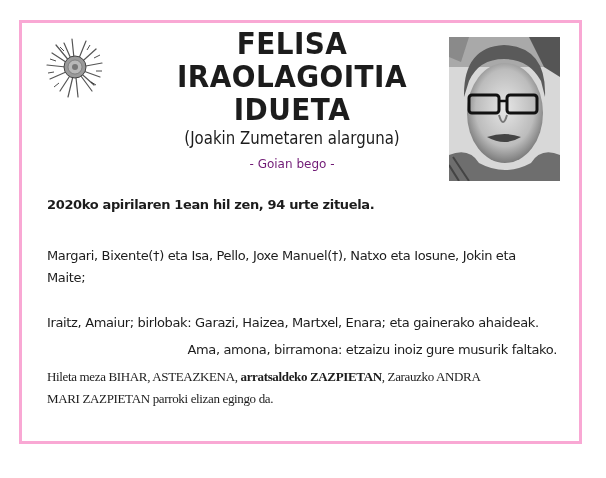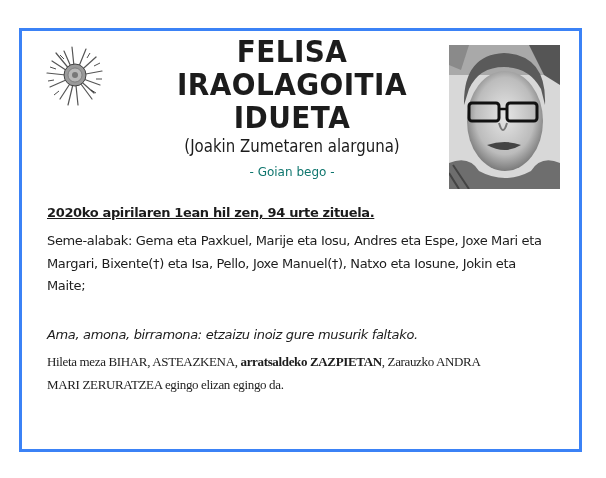--- a/index.html
+++ b/index.html
@@ -11,24 +11,24 @@
       width: 606px;
       height: 478px;
       position: relative;
       overflow: hidden;
       font-family: "DejaVu Sans", sans-serif;
       color: #1a1a1a;
     }
     .frame {
       position: absolute;
       left: 19px;
-      top: 28px;
+      top: 20px;
       width: 557px;
       height: 418px;
-      border: 3px solid #3b82f6;
+      border: 3px solid #f9a8d4;
       background: #ffffff;
     }
     .thistle {
       position: absolute;
       left: 20px;
       top: 12px;
       width: 66px;
       height: 66px;
     }
     .photo {
@@ -62,48 +62,46 @@
       line-height: 24px;
       margin-top: 0px;
       color: #1c1c1c;
       transform: scaleX(0.88);
     }
     .rip {
       font-family: "DejaVu Sans", sans-serif;
       font-size: 12px;
       line-height: 18px;
       margin-top: 5px;
-      color: #0f766e;
+      color: #701a75;
     }
     .body-text {
       position: absolute;
       left: 25px;
       top: 172px;
       width: 510px;
       font-family: "DejaVu Sans", sans-serif;
       font-size: 13px;
       color: #1c1c1c;
     }
     .body-text p {
       margin: 0;
       letter-spacing: -0.35px;
     }
     .death-line {
       font-weight: bold;
       line-height: 20px;
       margin-bottom: 7px !important;
-      text-decoration: underline;
     }
     .family {
       line-height: 22.5px;
       margin-bottom: 5px !important;
     }
     .quote {
-      font-style: italic;
-      text-align: left;
+      text-align: right;
       line-height: 20px;
       margin-bottom: 6px !important;
     }
     .funeral {
       line-height: 22.5px;
       font-family: Liberation Serif, serif;
     }
     .funeral b { font-weight: bold; }
     .place-date {
       font-weight: bold;
@@ -172,24 +170,25 @@
       <path d="M50 78 Q54 92 58 78" fill="none" stroke="#777" stroke-width="2"></path>
       <path d="M38 100 Q56 94 72 100 Q56 110 38 100 Z" fill="#444"></path>
       <path d="M0 144 L0 118 Q20 110 30 126 Q56 140 82 126 Q92 110 111 118 L111 144 Z" fill="#6e6e6e"></path>
       <path d="M0 128 L10 144 M4 120 L20 144" stroke="#444" stroke-width="2"></path>
     </svg>
   </div>
 
   <div class="body-text">
     <p class="death-line">2020ko apirilaren 1ean hil zen, 94 urte zituela.</p>
     <p class="family">
-      <span>Seme-alabak: Gema eta Paxkuel, Marije eta Iosu, Andres eta Espe, Joxe Mari eta</span><br>
+      <br>
       <span>Margari, Bixente(†) eta Isa, Pello, Joxe Manuel(†), Natxo eta Iosune, Jokin eta Maite;</span><br>
       <br>
+      <span>Iraitz, Amaiur; birlobak: Garazi, Haizea, Martxel, Enara; eta gainerako ahaideak.</span>
     </p>
     <p class="quote">Ama, amona, birramona: etzaizu inoiz gure musurik faltako.</p>
     <p class="funeral">
       <span>Hileta meza BIHAR, ASTEAZKENA, </span><b>arratsaldeko ZAZPIETAN</b><span>, Zarauzko ANDRA</span><br>
-      <span>MARI ZERURATZEA egingo elizan egingo da.</span>
+      <span>MARI ZAZPIETAN parroki elizan egingo da.</span>
     </p>
   </div>
 
 </div>
 
 </body></html>

